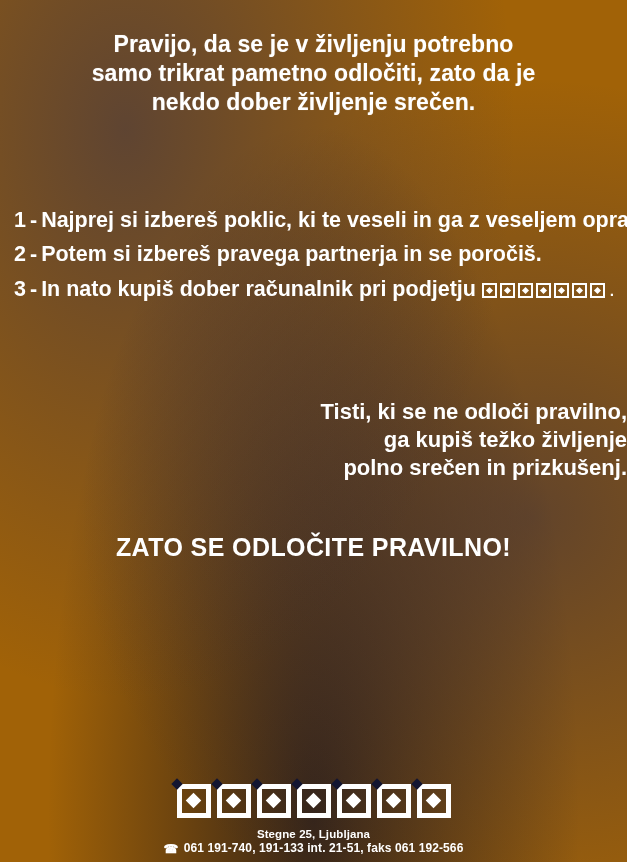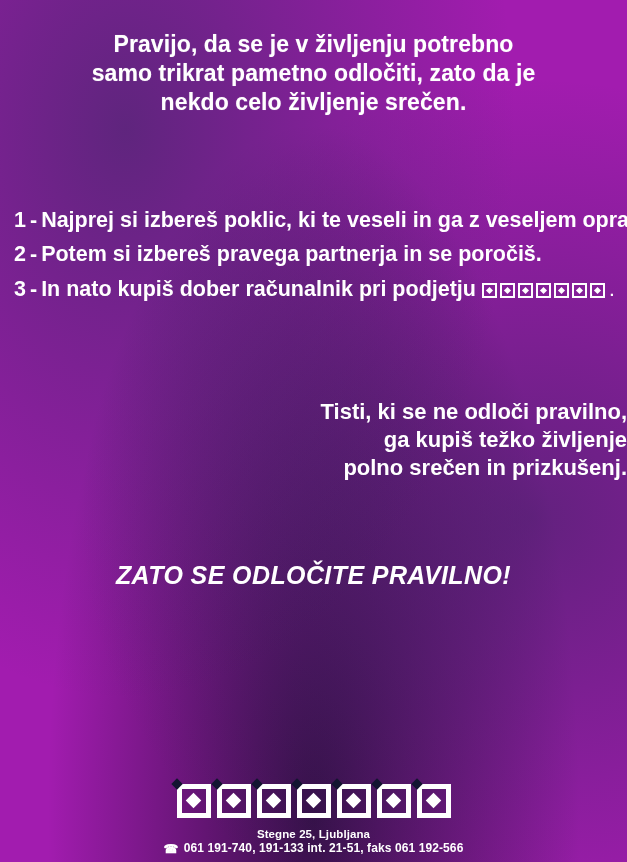--- a/index.html
+++ b/index.html
@@ -11,21 +11,21 @@
     width: 627px;
     height: 862px;
     overflow: hidden;
     font-family: "Liberation Sans", sans-serif;
   }
 
   .poster {
     position: relative;
     width: 627px;
     height: 862px;
-    background: #a21caf;
+    background: #a16207;
     color: #ffffff;
     overflow: hidden;
   }
 
   
   .poster::before {
     content: "";
     position: absolute;
     inset: 0;
     background:
@@ -105,26 +105,25 @@
   .midblock {
     margin-top: 98px;
     text-align: right;
     font-weight: bold;
     font-size: 22px;
     line-height: 1.28;
   }
   .midblock .line { display: block; white-space: nowrap; }
 
   .cta {
-    margin-top: 78px;
+    margin-top: 50px;
     text-align: center;
     font-weight: bold;
     font-size: 25px;
     letter-spacing: 0.4px;
-    font-style: italic;
   }
 
   .footer {
     position: absolute;
     left: 0;
     right: 0;
     bottom: 6px;
     text-align: center;
   }
 
@@ -186,21 +185,21 @@
   }
 </style>
 </head>
 <body>
 
 <div class="poster">
 
   <div class="headline">
     <span class="line">Pravijo, da se je v življenju potrebno</span>
     <span class="line">samo trikrat pametno odločiti, zato da je</span>
-    <span class="line">nekdo celo življenje srečen.</span>
+    <span class="line">nekdo dober življenje srečen.</span>
   </div>
 
   <div class="steps">
 
     <div class="step">
       <span class="step-num">1</span>
       <span class="step-dash">-</span>
       <span class="step-text">Najprej si izbereš poklic, ki te veseli in ga z veseljem opravljaš.</span>
     </div>
 

